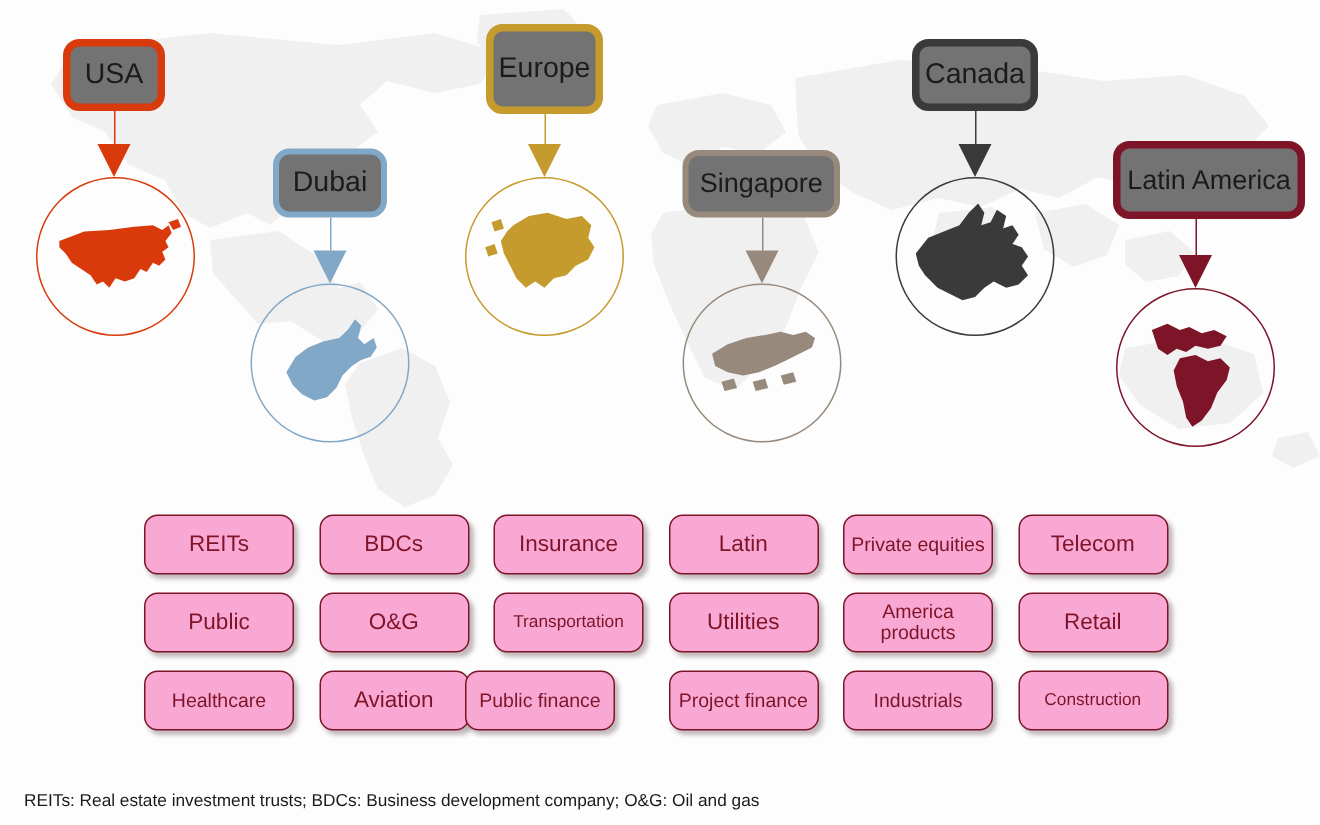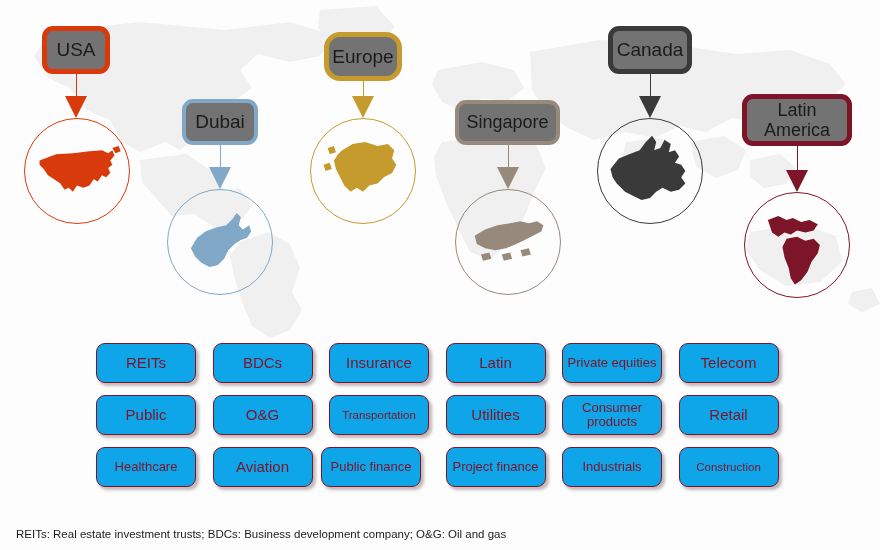--- a/index.html
+++ b/index.html
@@ -42,21 +42,21 @@
     background:transparent;
     z-index:3;
   }
   .circle svg{position:absolute;left:0;top:0;width:100%;height:100%;}
 
   
   #grid{position:absolute;left:0;top:0;width:880px;height:550px;z-index:8;}
   .chip{
     position:absolute;
     width:100px;height:40px;
-    background:#0ea5e9;
+    background:#f9a8d4;
     border:1.3px solid #7E1428;
     border-radius:9px;
     box-sizing:border-box;
     display:flex;align-items:center;justify-content:center;
     text-align:center;
     color:#7E1428;
     font-size:15px;
     line-height:1.08;
     box-shadow:2.5px 3px 3px rgba(60,30,35,0.30);
   }
@@ -126,21 +126,21 @@
       <div class="stem" style="left: 220px; top: 145px; height: 22px; border-left-color: rgb(130, 168, 200);"></div>
       <div class="arrow" style="left: 209px; top: 167px; border-top: 22px solid rgb(130, 168, 200);"></div>
       <div class="callout thin" style="left: 182px; top: 99px; width: 76px; height: 46px; border-color: rgb(130, 168, 200); font-size: 19px;">Dubai</div>
       <div class="circle" style="left: 310px; top: 118px; width: 106px; height: 106px; border-color: rgb(197, 155, 45);">
         <svg viewBox="0 0 100 100">
           <path d="M30,30 L40,24 L52,22 L64,26 L74,24 L80,30 L78,38 L82,44 L78,52 L70,56 L64,62 L56,64 L50,70 L44,66 L38,70 L32,64 L28,56 L24,48 L22,40 L26,34 Z M16,28 L22,26 L24,32 L18,34 Z M12,44 L18,42 L20,48 L14,50 Z" fill="#C59B2D"></path>
         </svg>
       </div>
       <div class="stem" style="left: 363px; top: 74px; height: 22px; border-left-color: rgb(197, 155, 45);"></div>
       <div class="arrow" style="left: 352px; top: 96px; border-top: 22px solid rgb(197, 155, 45);"></div>
-      <div class="callout thick" style="left: 324px; top: 32px; width: 78px; height: 49px; border-color: rgb(197, 155, 45); font-size: 19px; border-radius: 16px;">Europe</div>
+      <div class="callout thick" style="left: 324px; top: 16px; width: 78px; height: 60px; border-color: rgb(197, 155, 45); font-size: 19px;">Europe</div>
       <div class="circle" style="left: 455px; top: 189px; width: 106px; height: 106px; border-color: rgb(151, 137, 124);">
         <svg viewBox="0 0 100 100">
           <path d="M18,44 L28,38 L40,34 L52,32 L62,30 L70,32 L78,30 L84,34 L82,40 L74,44 L66,48 L58,52 L48,56 L38,58 L28,56 L20,52 Z M24,62 L32,60 L34,66 L26,68 Z M44,62 L52,60 L54,66 L46,68 Z M62,58 L70,56 L72,62 L64,64 Z" fill="#97897C"></path>
         </svg>
       </div>
       <div class="stem" style="left: 508px; top: 145px; height: 22px; border-left-color: rgb(151, 137, 124);"></div>
       <div class="arrow" style="left: 497px; top: 167px; border-top: 22px solid rgb(151, 137, 124);"></div>
       <div class="callout thin" style="left: 455px; top: 100px; width: 105px; height: 45px; border-color: rgb(151, 137, 124); font-size: 18px;">Singapore</div>
       <div class="circle" style="left: 597px; top: 118px; width: 106px; height: 106px; border-color: rgb(58, 58, 58);">
         <svg viewBox="0 0 100 100">
@@ -150,39 +150,39 @@
       <div class="stem" style="left: 650px; top: 74px; height: 22px; border-left-color: rgb(58, 58, 58);"></div>
       <div class="arrow" style="left: 639px; top: 96px; border-top: 22px solid rgb(58, 58, 58);"></div>
       <div class="callout thick" style="left: 608px; top: 26px; width: 84px; height: 48px; border-color: rgb(58, 58, 58); font-size: 19px;">Canada</div>
       <div class="circle" style="left: 744px; top: 192px; width: 106px; height: 106px; border-color: rgb(126, 20, 40);">
         <svg viewBox="0 0 100 100">
           <path d="M22,26 L32,22 L40,26 L46,24 L54,28 L62,26 L70,30 L66,36 L58,38 L50,36 L44,40 L38,38 L32,42 L26,38 Z M40,44 L50,42 L58,46 L66,44 L72,50 L70,58 L64,66 L60,76 L54,84 L48,88 L44,82 L42,72 L38,62 L36,52 Z" fill="#7E1428"></path>
         </svg>
       </div>
       <div class="stem" style="left: 797px; top: 146px; height: 24px; border-left-color: rgb(126, 20, 40);"></div>
       <div class="arrow" style="left: 786px; top: 170px; border-top: 22px solid rgb(126, 20, 40);"></div>
-      <div class="callout thick" style="left: 742px; top: 94px; width: 110px; height: 52px; border-color: rgb(126, 20, 40); font-size: 18px;">Latin America</div>
+      <div class="callout thick" style="left: 742px; top: 94px; width: 128px; height: 52px; border-color: rgb(126, 20, 40); font-size: 18px;">Latin America</div>
     </div>
 
   <div id="grid">
       <div class="chip" style="left: 96px; top: 343px;">REITs</div>
       <div class="chip" style="left: 212.5px; top: 343px;">BDCs</div>
       <div class="chip" style="left: 329px; top: 343px;">Insurance</div>
       <div class="chip" style="left: 445.5px; top: 343px;">Latin</div>
       <div class="chip two" style="left: 562px; top: 343px;">Private equities</div>
       <div class="chip" style="left: 678.5px; top: 343px;">Telecom</div>
       <div class="chip" style="left: 96px; top: 395px;">Public</div>
       <div class="chip" style="left: 212.5px; top: 395px;">O&amp;G</div>
       <div class="chip sm" style="left: 329px; top: 395px;">Transportation</div>
       <div class="chip" style="left: 445.5px; top: 395px;">Utilities</div>
-      <div class="chip two" style="left: 562px; top: 395px;">Consumer products</div>
+      <div class="chip two" style="left: 562px; top: 395px;">America products</div>
       <div class="chip" style="left: 678.5px; top: 395px;">Retail</div>
       <div class="chip two" style="left: 96px; top: 447px;">Healthcare</div>
       <div class="chip" style="left: 212.5px; top: 447px;">Aviation</div>
-      <div class="chip two" style="left: 321px; top: 447px;">Public finance</div>
+      <div class="chip two" style="left: 310px; top: 447px;">Public finance</div>
       <div class="chip two" style="left: 445.5px; top: 447px;">Project finance</div>
       <div class="chip two" style="left: 562px; top: 447px;">Industrials</div>
       <div class="chip sm" style="left: 678.5px; top: 447px;">Construction</div>
     </div>
 
   <div id="footnote">REITs: Real estate investment trusts; BDCs: Business development company; O&amp;G: Oil and gas</div>
 
 </div>
 
 </body></html>

